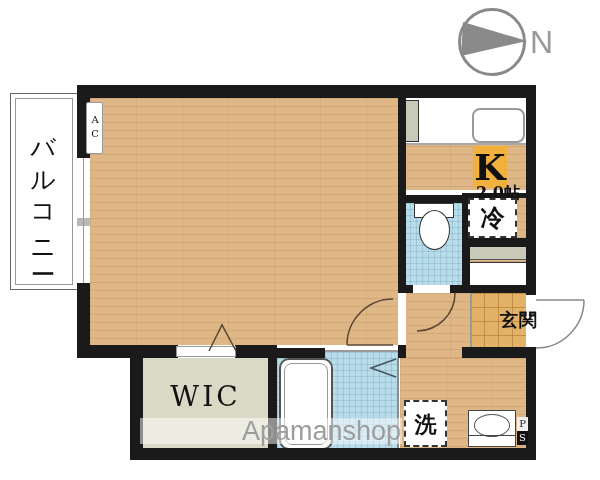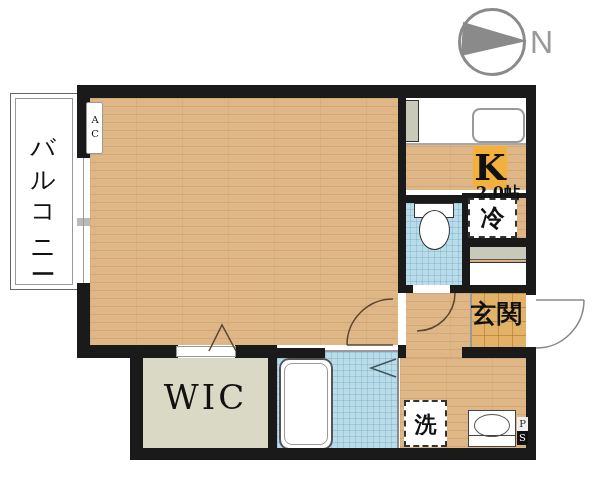--- a/index.html
+++ b/index.html
@@ -104,23 +104,23 @@
   </div>
 
 
   <div class="abs z5 lbl accent" style="left:473px;top:146px;width:34px;height:42px;font-size:36px;font-weight:600;">K</div>
   <div class="abs z5 lbl" style="left:468px;top:184px;width:60px;height:17px;font-size:16px;font-weight:600;">2.0帖</div>
 
   <div class="abs z5 dashedbox" style="left:468px;top:198px;width:49px;height:40px;box-sizing:border-box;">
     <span class="lbl" style="font-size:24px;font-weight:600;">冷</span>
   </div>
 
-  <div class="abs z5 lbl" style="left:470px;top:297px;width:54px;height:32px;font-size:25px;font-weight:600;letter-spacing:1px;">玄関</div>
+  <div class="abs z5 lbl" style="left:470px;top:304px;width:54px;height:32px;font-size:18px;font-weight:600;letter-spacing:1px;padding-left:22px;">玄関</div>
 
-  <div class="abs z5 lbl" style="left:143px;top:375px;width:125px;height:44px;font-size:34px;letter-spacing:3px;">WIC</div>
+  <div class="abs z5 lbl" style="left:143px;top:375px;width:125px;height:44px;font-size:28px;letter-spacing:3px;">WIC</div>
 
   <div class="abs z5 dashedbox" style="left:404px;top:400px;width:43px;height:47px;box-sizing:border-box;">
     <span class="lbl" style="font-size:22px;font-weight:600;">洗</span>
   </div>
 
   <div class="abs z5" style="left:517px;top:417px;width:11px;height:28px;">
     <div class="lbl" style="width:11px;height:14px;background:#f0f0f0;color:#222;font-size:10px;">P</div>
     <div class="lbl" style="width:11px;height:14px;background:#111;color:#fff;font-size:10px;">S</div>
   </div>
 
@@ -137,14 +137,17 @@
     <path d="M455,293 A38,38 0 0 1 417,331" fill="none" stroke="#5a4632" stroke-width="1.5"></path>
 
     <line x1="536" y1="300" x2="584" y2="300" stroke="#888" stroke-width="1.5"></line>
     <path d="M584,300 A48,48 0 0 1 536,348" fill="none" stroke="#888" stroke-width="1.5"></path>
 
     <path d="M209,351 L222,325 L236,351" fill="none" stroke="#5a4632" stroke-width="1.5"></path>
 
     <path d="M396,359 L371,368 L396,377" fill="none" stroke="#44555f" stroke-width="1.5"></path>
   </svg>
 
+  <div class="abs z7" style="left:140px;top:418px;width:262px;height:26px;background:rgba(255,255,255,0.5);">
+    <div style="position:absolute;left:102px;top:-2px;font-size:27px;color:var(--watermark_gray,#9d9d9d);font-family:'Liberation Sans',sans-serif;white-space:nowrap;">Apamanshop</div>
+  </div>
 
 </div>
 
 </body></html>

